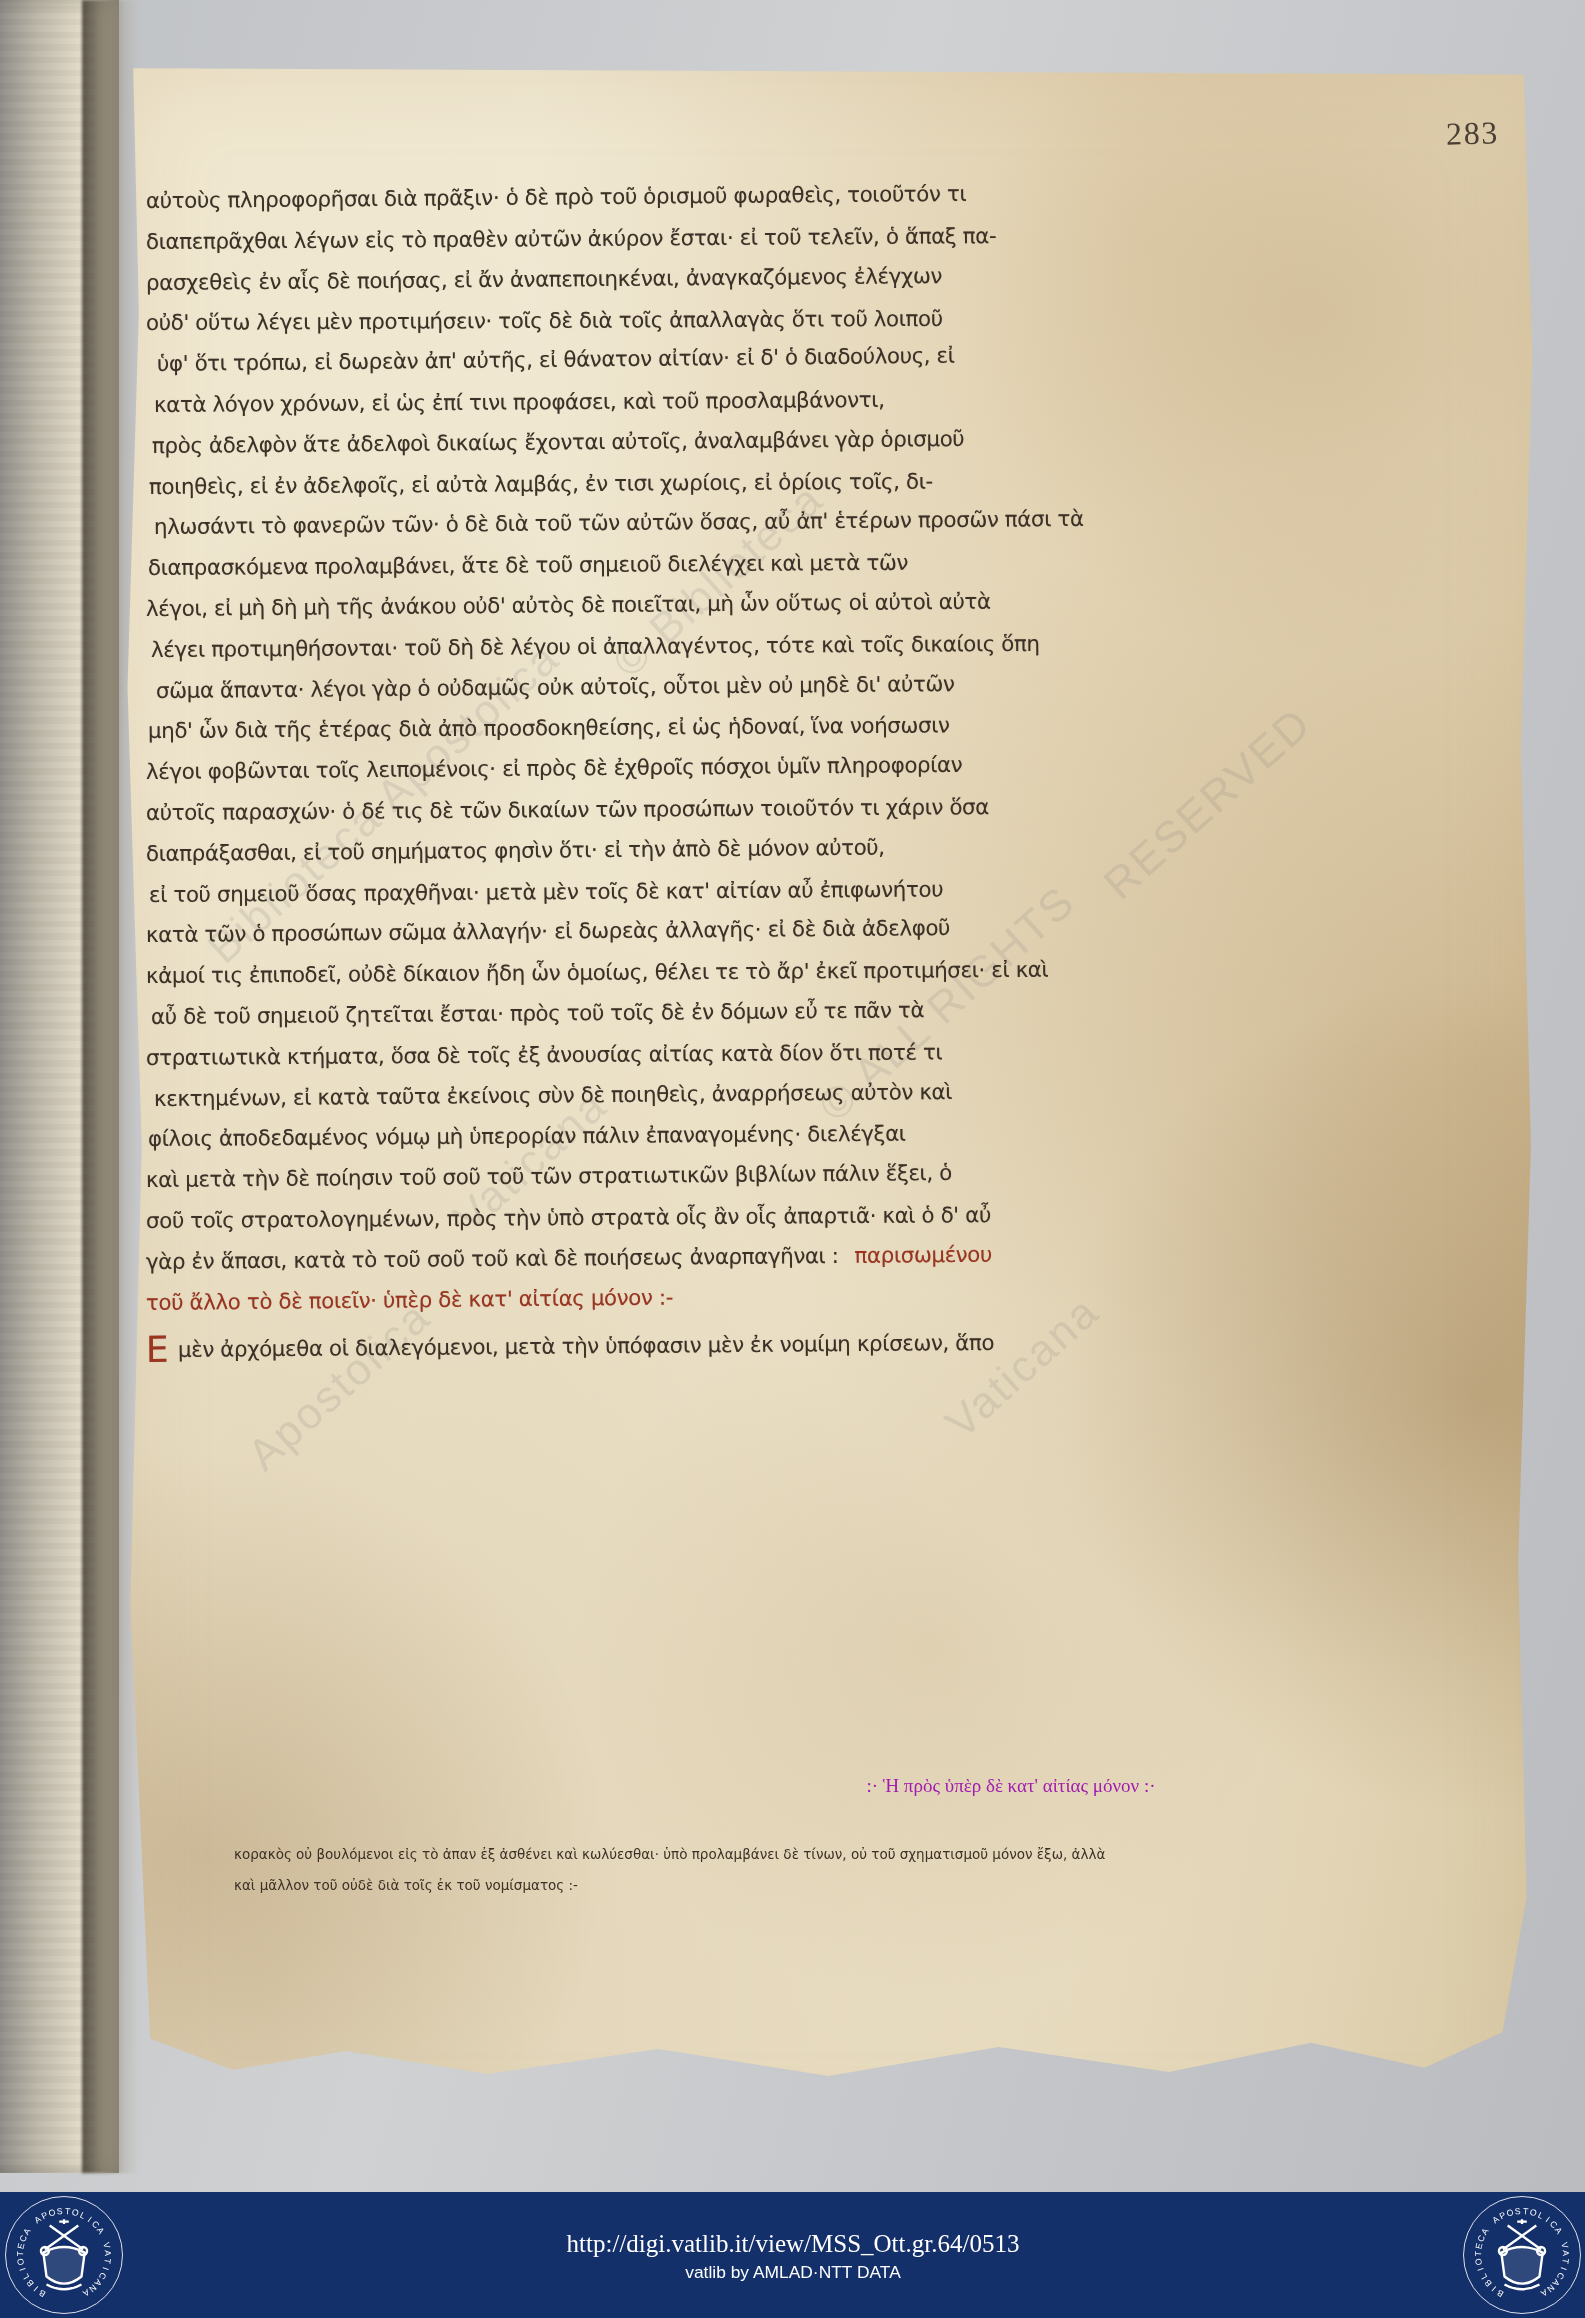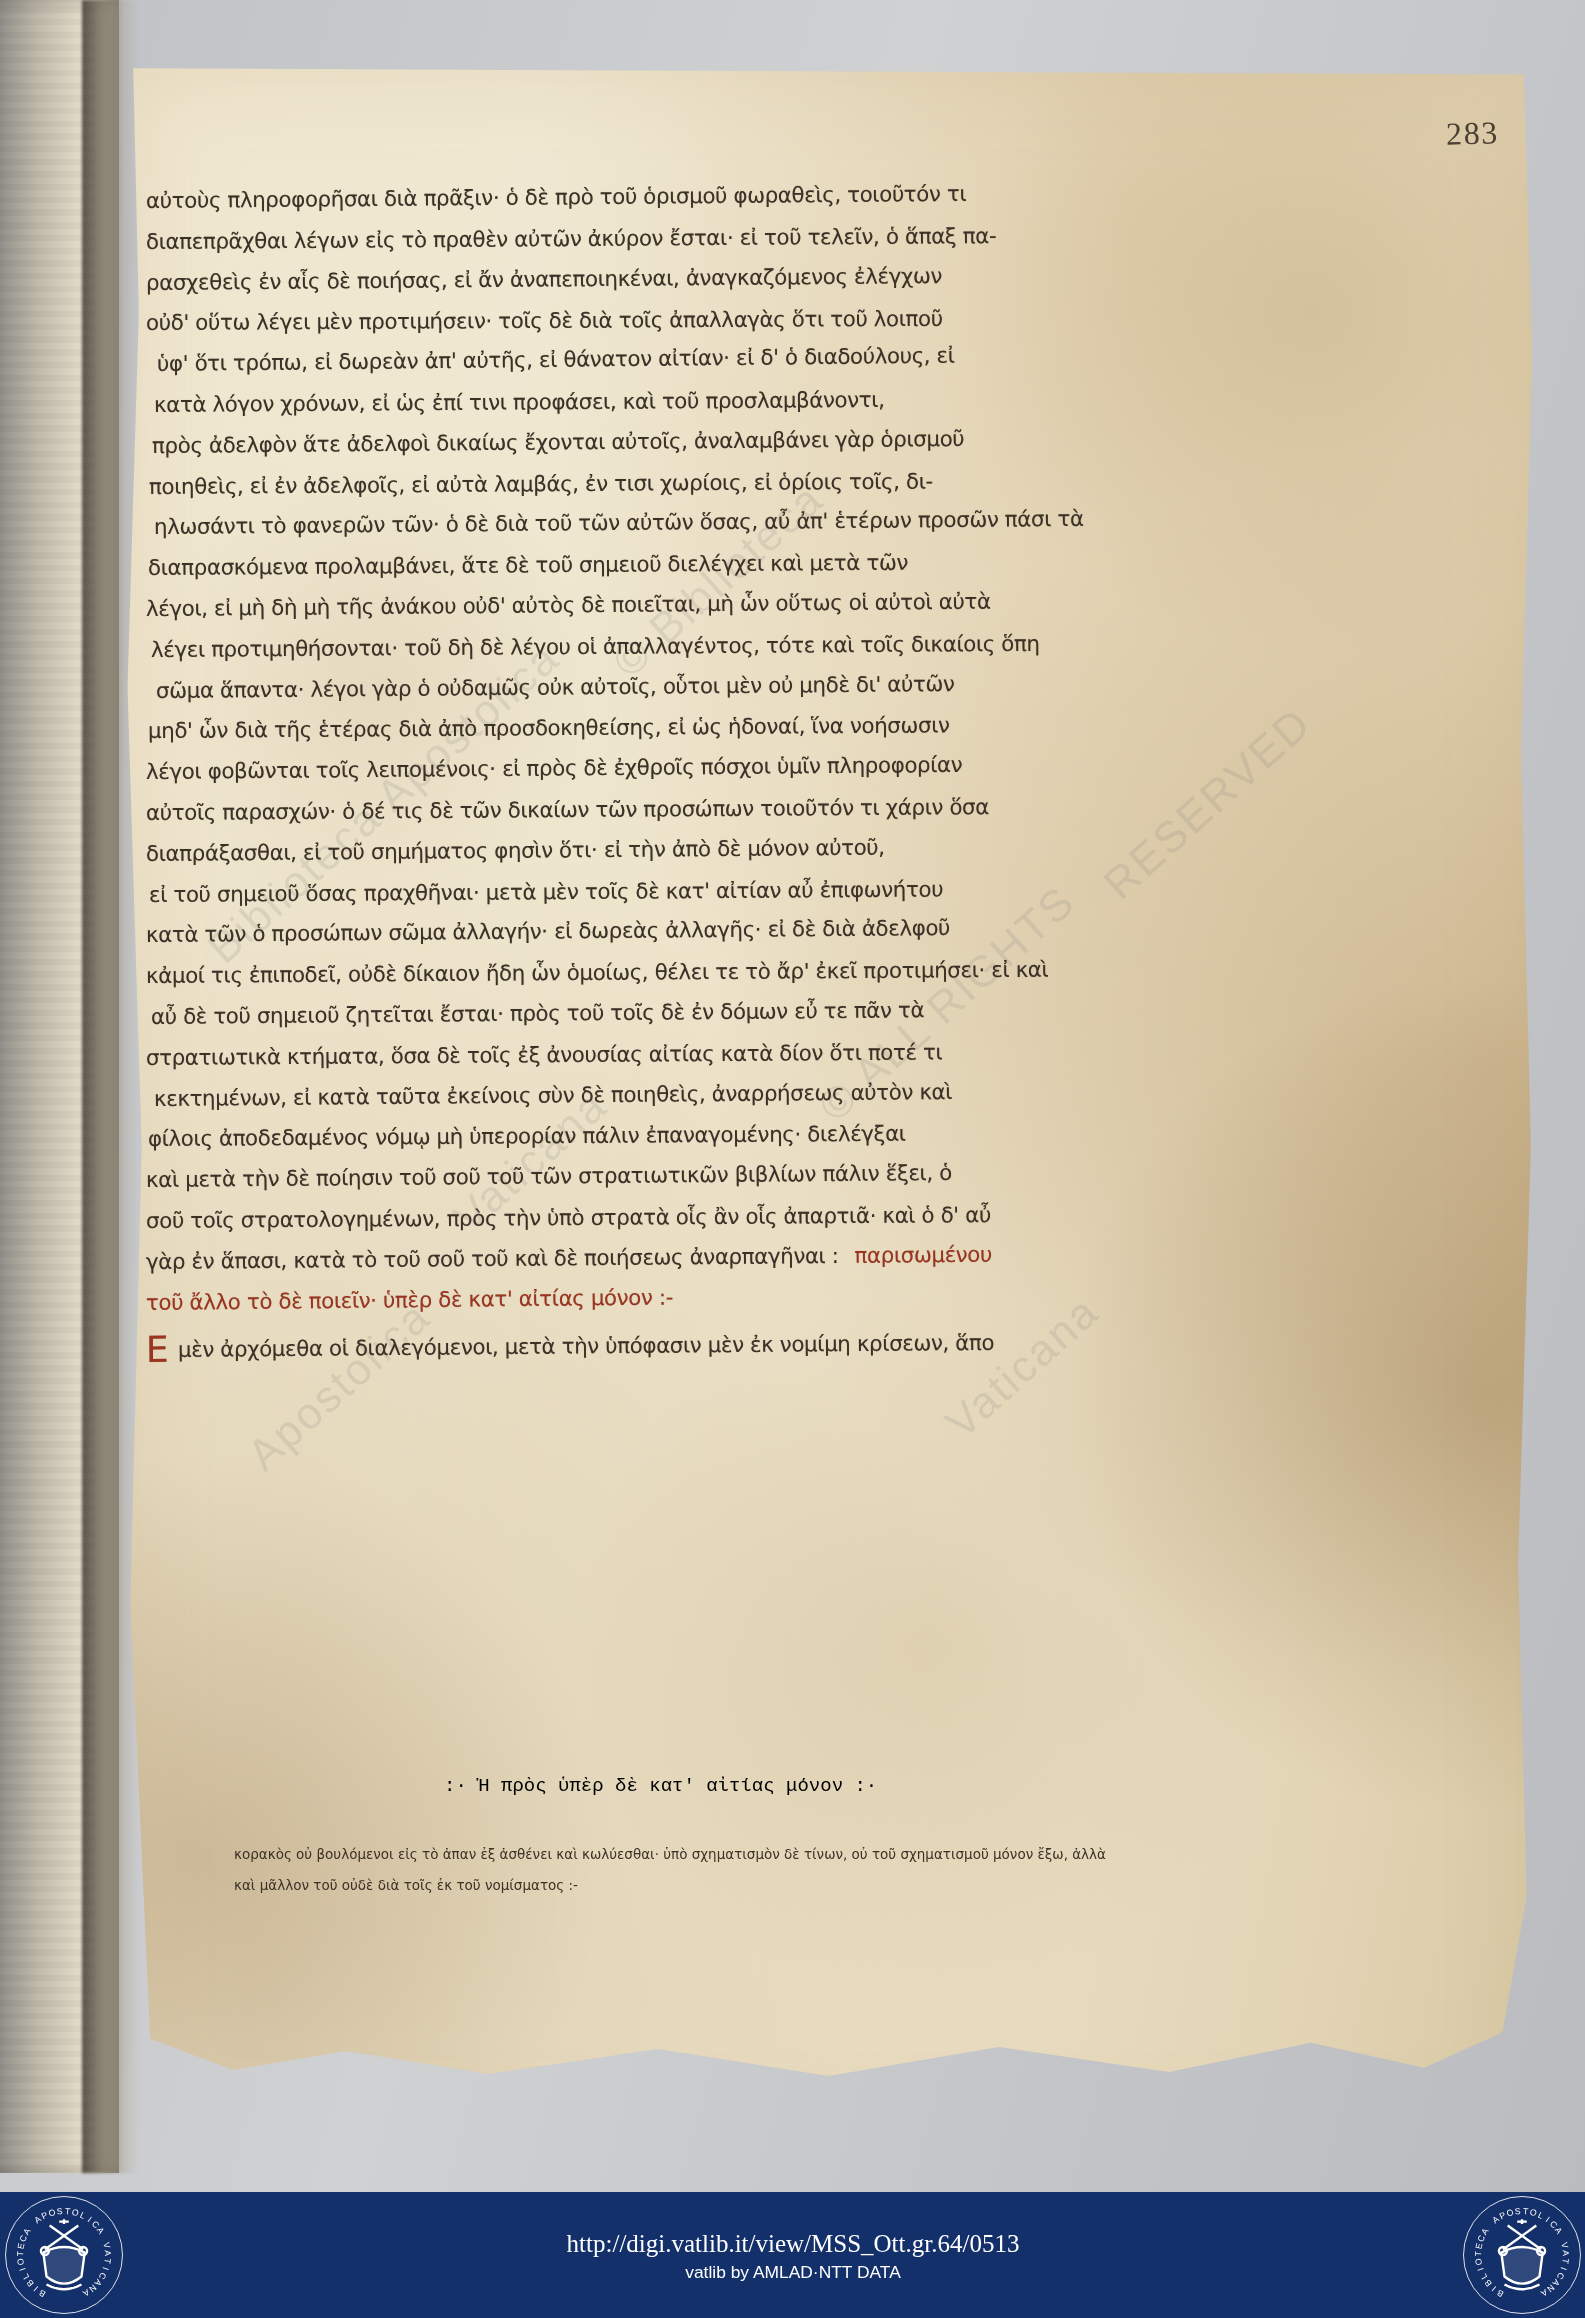--- a/index.html
+++ b/index.html
@@ -137,23 +137,24 @@
     font-size: 36px;
     color: #9c3420;
     vertical-align: -4.8px;
     margin-right: 3.2px;
   }
 
   .ms-rubric {
     position: absolute;
     left: 135px;
     width: 1134px;
-    font-family: Liberation Mono, monospace;
-    color: #000000;
+    font-family: Liberation Serif, serif;
+    color: #a21caf;
     white-space: nowrap;
+    text-align: center;
   }
   .ms-note {
     position: absolute;
     left: 234px;
     width: 1126px;
     font-family: "DejaVu Sans", sans-serif;
     font-size: 13.5px;
     line-height: 1.55;
     color: #3c3126;
     white-space: nowrap;
@@ -278,21 +279,21 @@
     </div>
     <div class="ms-line red" style="transform:rotate(-0.6deg)">τοῦ ἄλλο τὸ δὲ ποιεῖν· ὑπὲρ δὲ κατ' αἰτίας μόνον :-</div>
     <div class="ms-line" style="transform:rotate(-0.5deg);margin-top:11px">
       <span class="ms-initial">Ε</span>
       <span>μὲν ἀρχόμεθα οἱ διαλεγόμενοι, μετὰ τὴν ὑπόφασιν μὲν ἐκ νομίμη κρίσεων, ἅπο</span>
     </div>
   </div>
 
   <div class="ms-rubric" style="top:1775px; left:444px; font-size:19px;">:· Ἡ πρὸς ὑπὲρ δὲ κατ' αἰτίας μόνον :·</div>
 
-  <div class="ms-note" style="top:1844px;">κορακὸς οὐ βουλόμενοι εἰς τὸ ἀπαν ἐξ ἀσθένει καὶ κωλύεσθαι· ὑπὸ σχηματισμὸν δὲ τίνων, οὐ τοῦ σχηματισμοῦ μόνον ἔξω, ἀλλὰ</div>
+  <div class="ms-note" style="top:1844px;">κορακὸς οὐ βουλόμενοι εἰς τὸ ἀπαν ἐξ ἀσθένει καὶ κωλύεσθαι· ὑπὸ προλαμβάνει δὲ τίνων, οὐ τοῦ σχηματισμοῦ μόνον ἔξω, ἀλλὰ</div>
   <div class="ms-note" style="top:1875px;">καὶ μᾶλλον τοῦ οὐδὲ διὰ τοῖς ἐκ τοῦ νομίσματος :-</div>
 
   <div class="footer">
     <div class="footer-url">http://digi.vatlib.it/view/MSS_Ott.gr.64/0513</div>
     <div class="footer-powered">vatlib by AMLAD·NTT DATA</div>
 
     <div class="crest left">
       <div class="crest-ring"></div>
       <svg width="70" height="78" viewBox="0 0 88 98" aria-hidden="true">
         <g stroke="#ffffff" stroke-width="3" fill="none">

